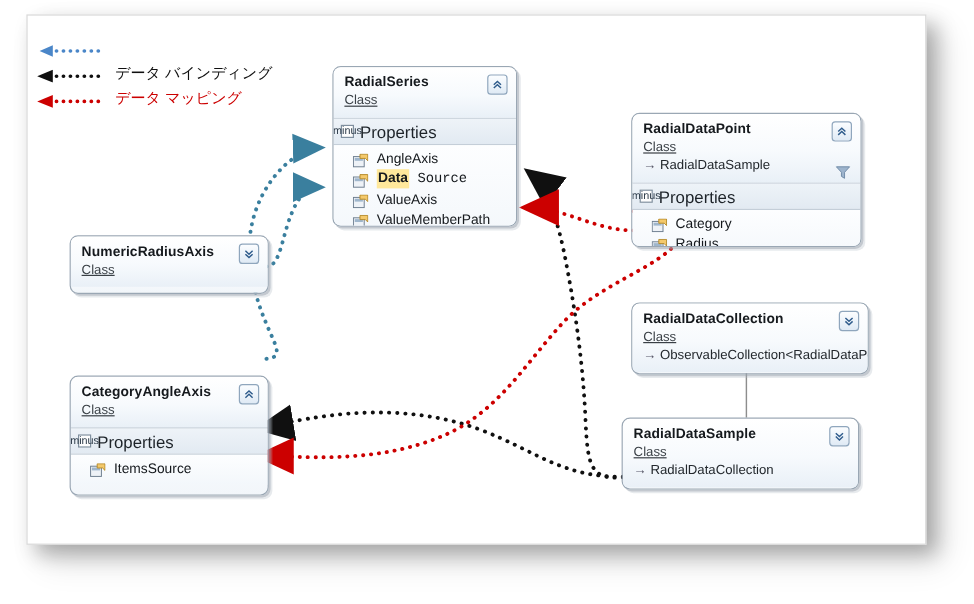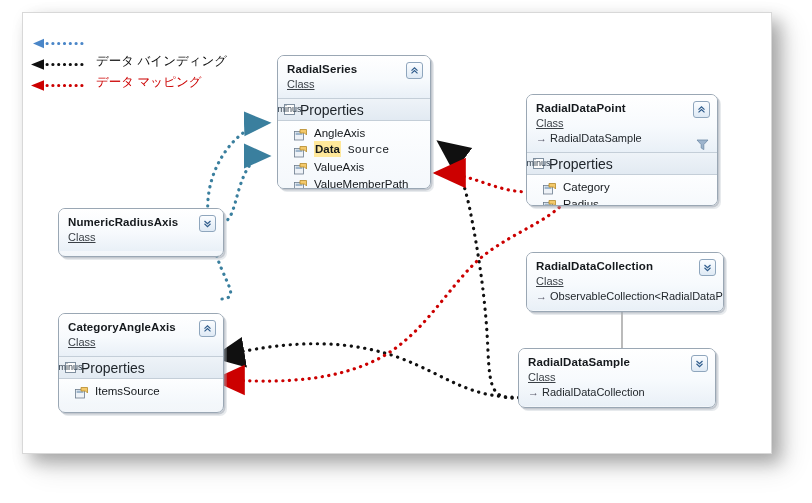--- a/index.html
+++ b/index.html
@@ -262,21 +262,21 @@
             <rect x="0.5" y="2.5" width="9" height="8.5" fill="#eef2f7" stroke="#6b7c8d" stroke-width="0.8"></rect>
             <rect x="1.6" y="3.6" width="6.8" height="2.4" fill="#9fb6cc"></rect>
             <path d="M6,0.5 L12.5,0.5 L12.5,6 L10.5,4 L6,4 Z" fill="#f4c96b" stroke="#b58a2a" stroke-width="0.8"></path>
           </svg>
         </span>
         <span class="member-label">Radius</span>
       </div>
     </div>
   </div>
 
-  <div class="cls" style="left:58px;top:208px;width:164px;height:47px;">
+  <div class="cls" style="left:58px;top:196px;width:164px;height:47px;">
     <div class="cls-head">
       <div class="cls-name">NumericRadiusAxis</div>
       <div class="cls-kind">Class</div>
       <div class="hdr-btn">
         <svg width="9" height="9" viewBox="0 0 9 9" xmlns="http://www.w3.org/2000/svg">
           <path d="M1.5,2 L4.5,4.8 L7.5,2" fill="none" stroke="#2f5c8c" stroke-width="1.2"></path>
           <path d="M1.5,4.8 L4.5,7.6 L7.5,4.8" fill="none" stroke="#2f5c8c" stroke-width="1.2"></path>
         </svg>
       </div>
     </div>

